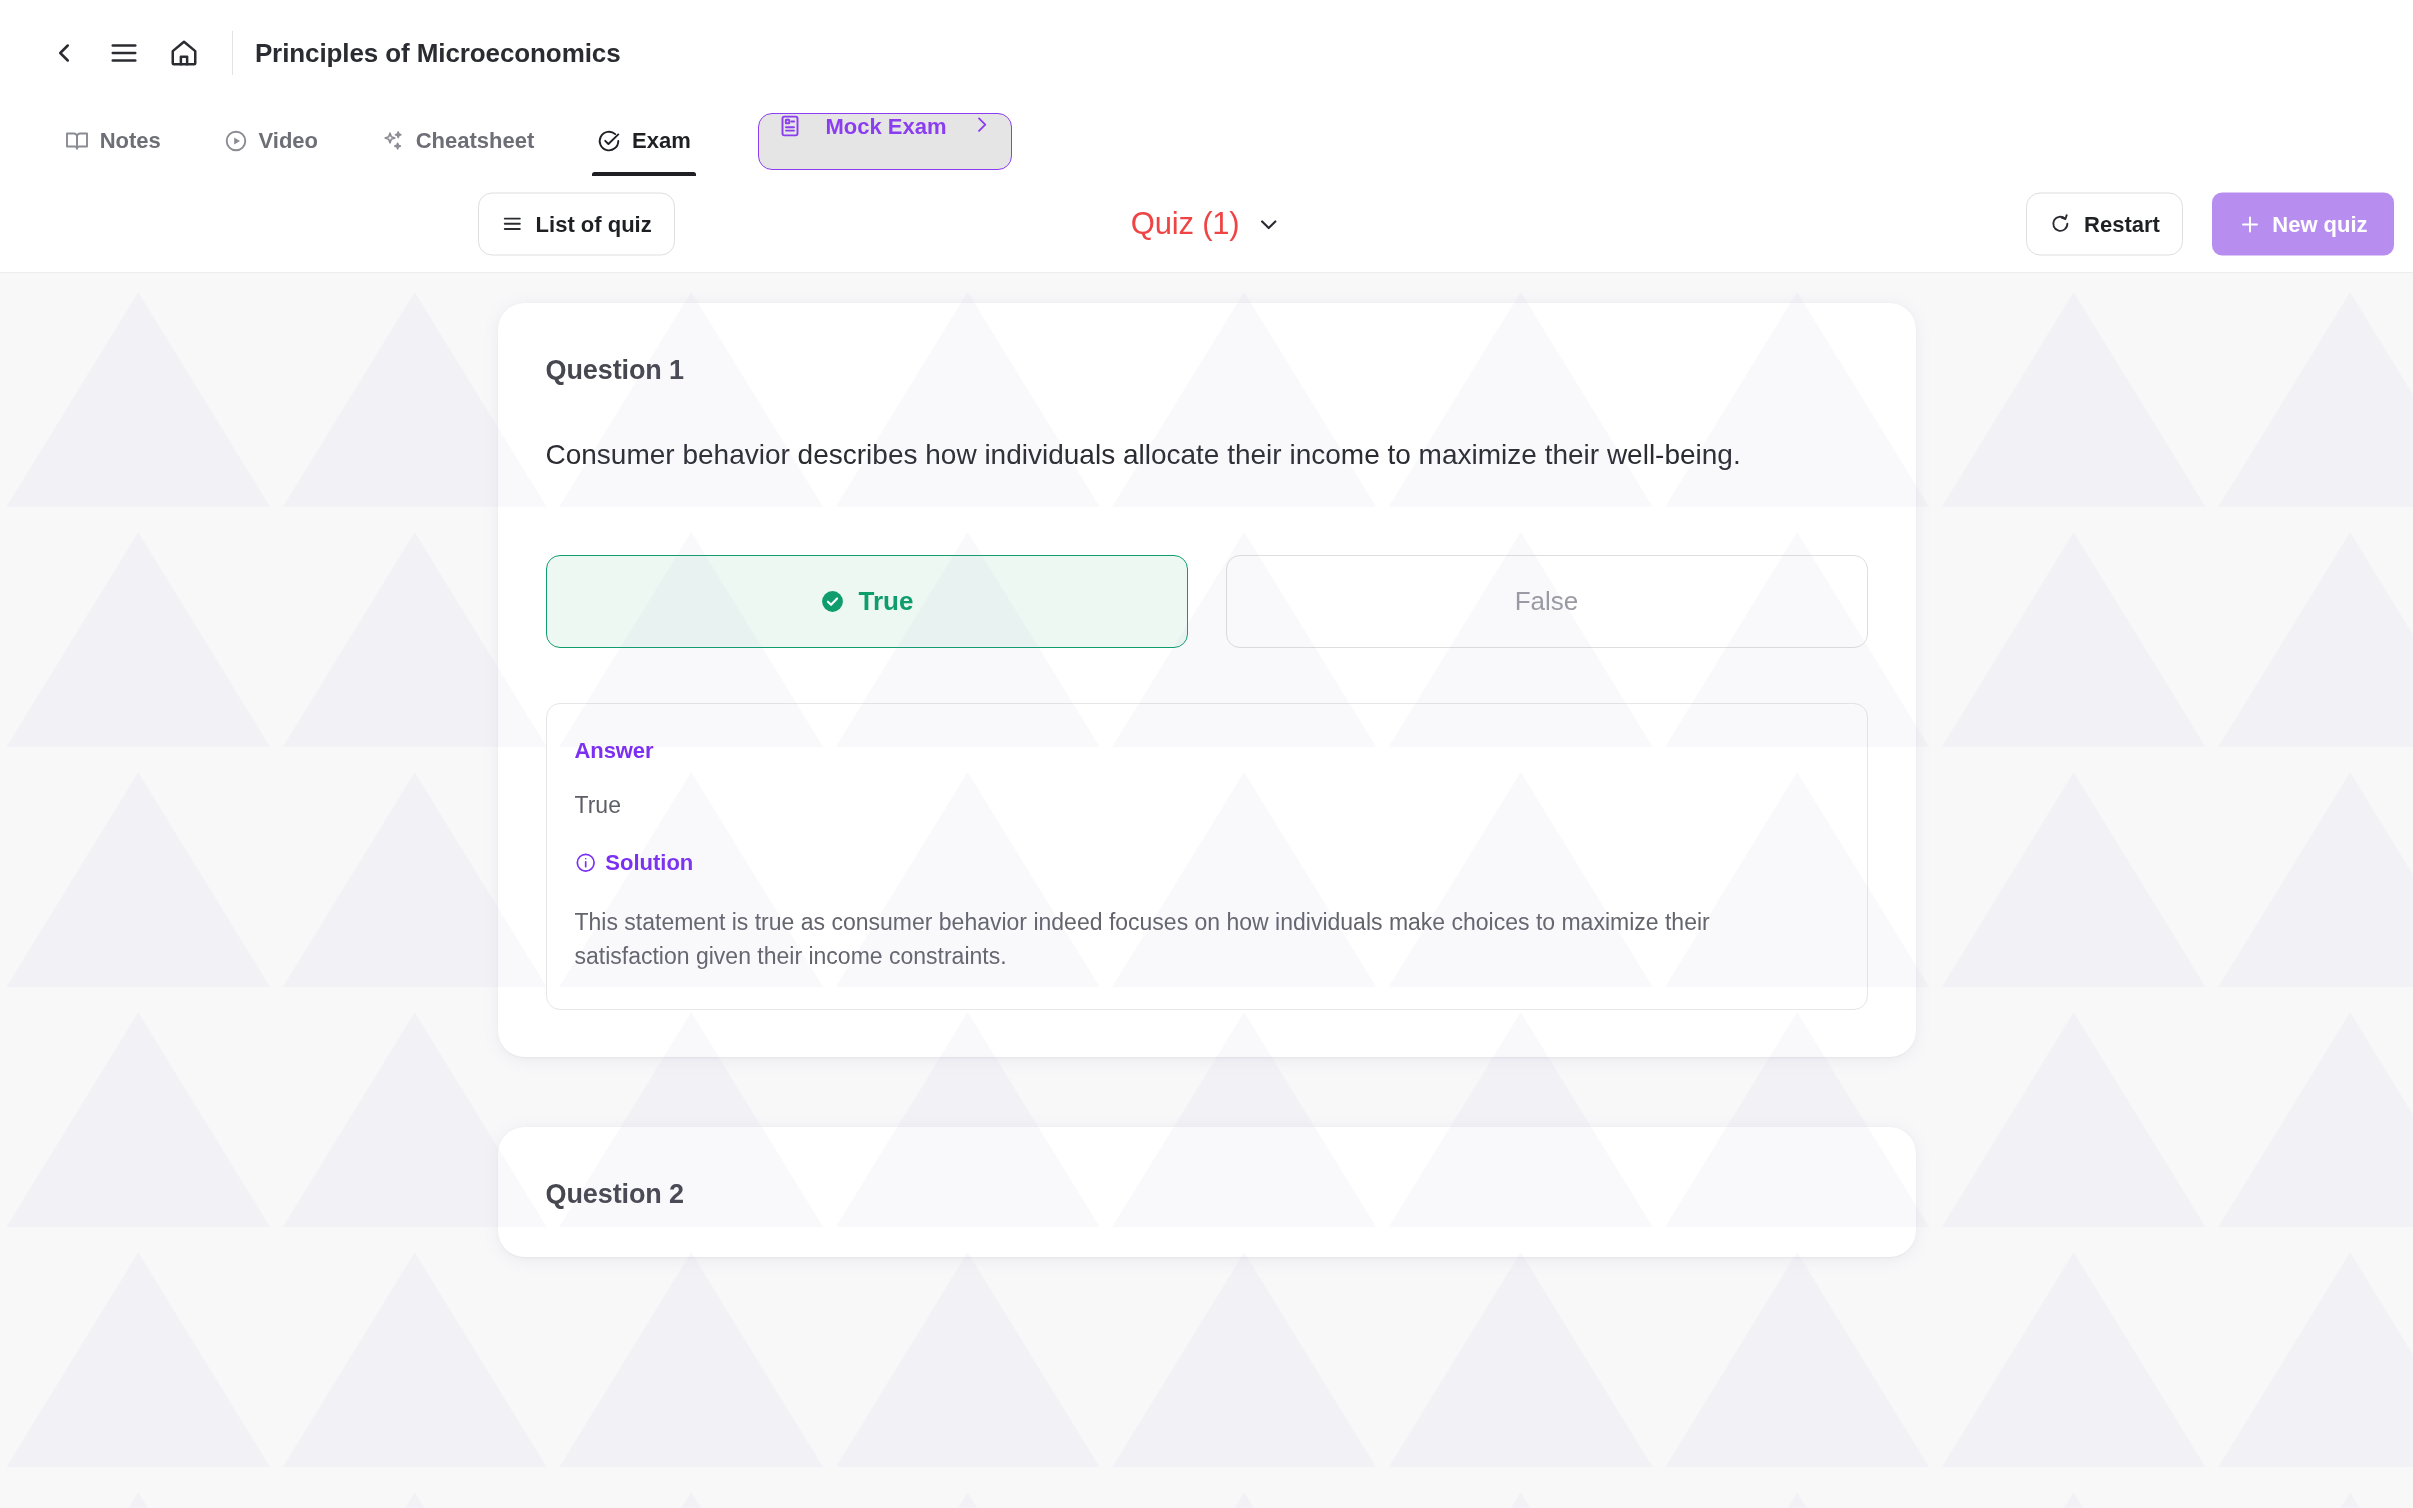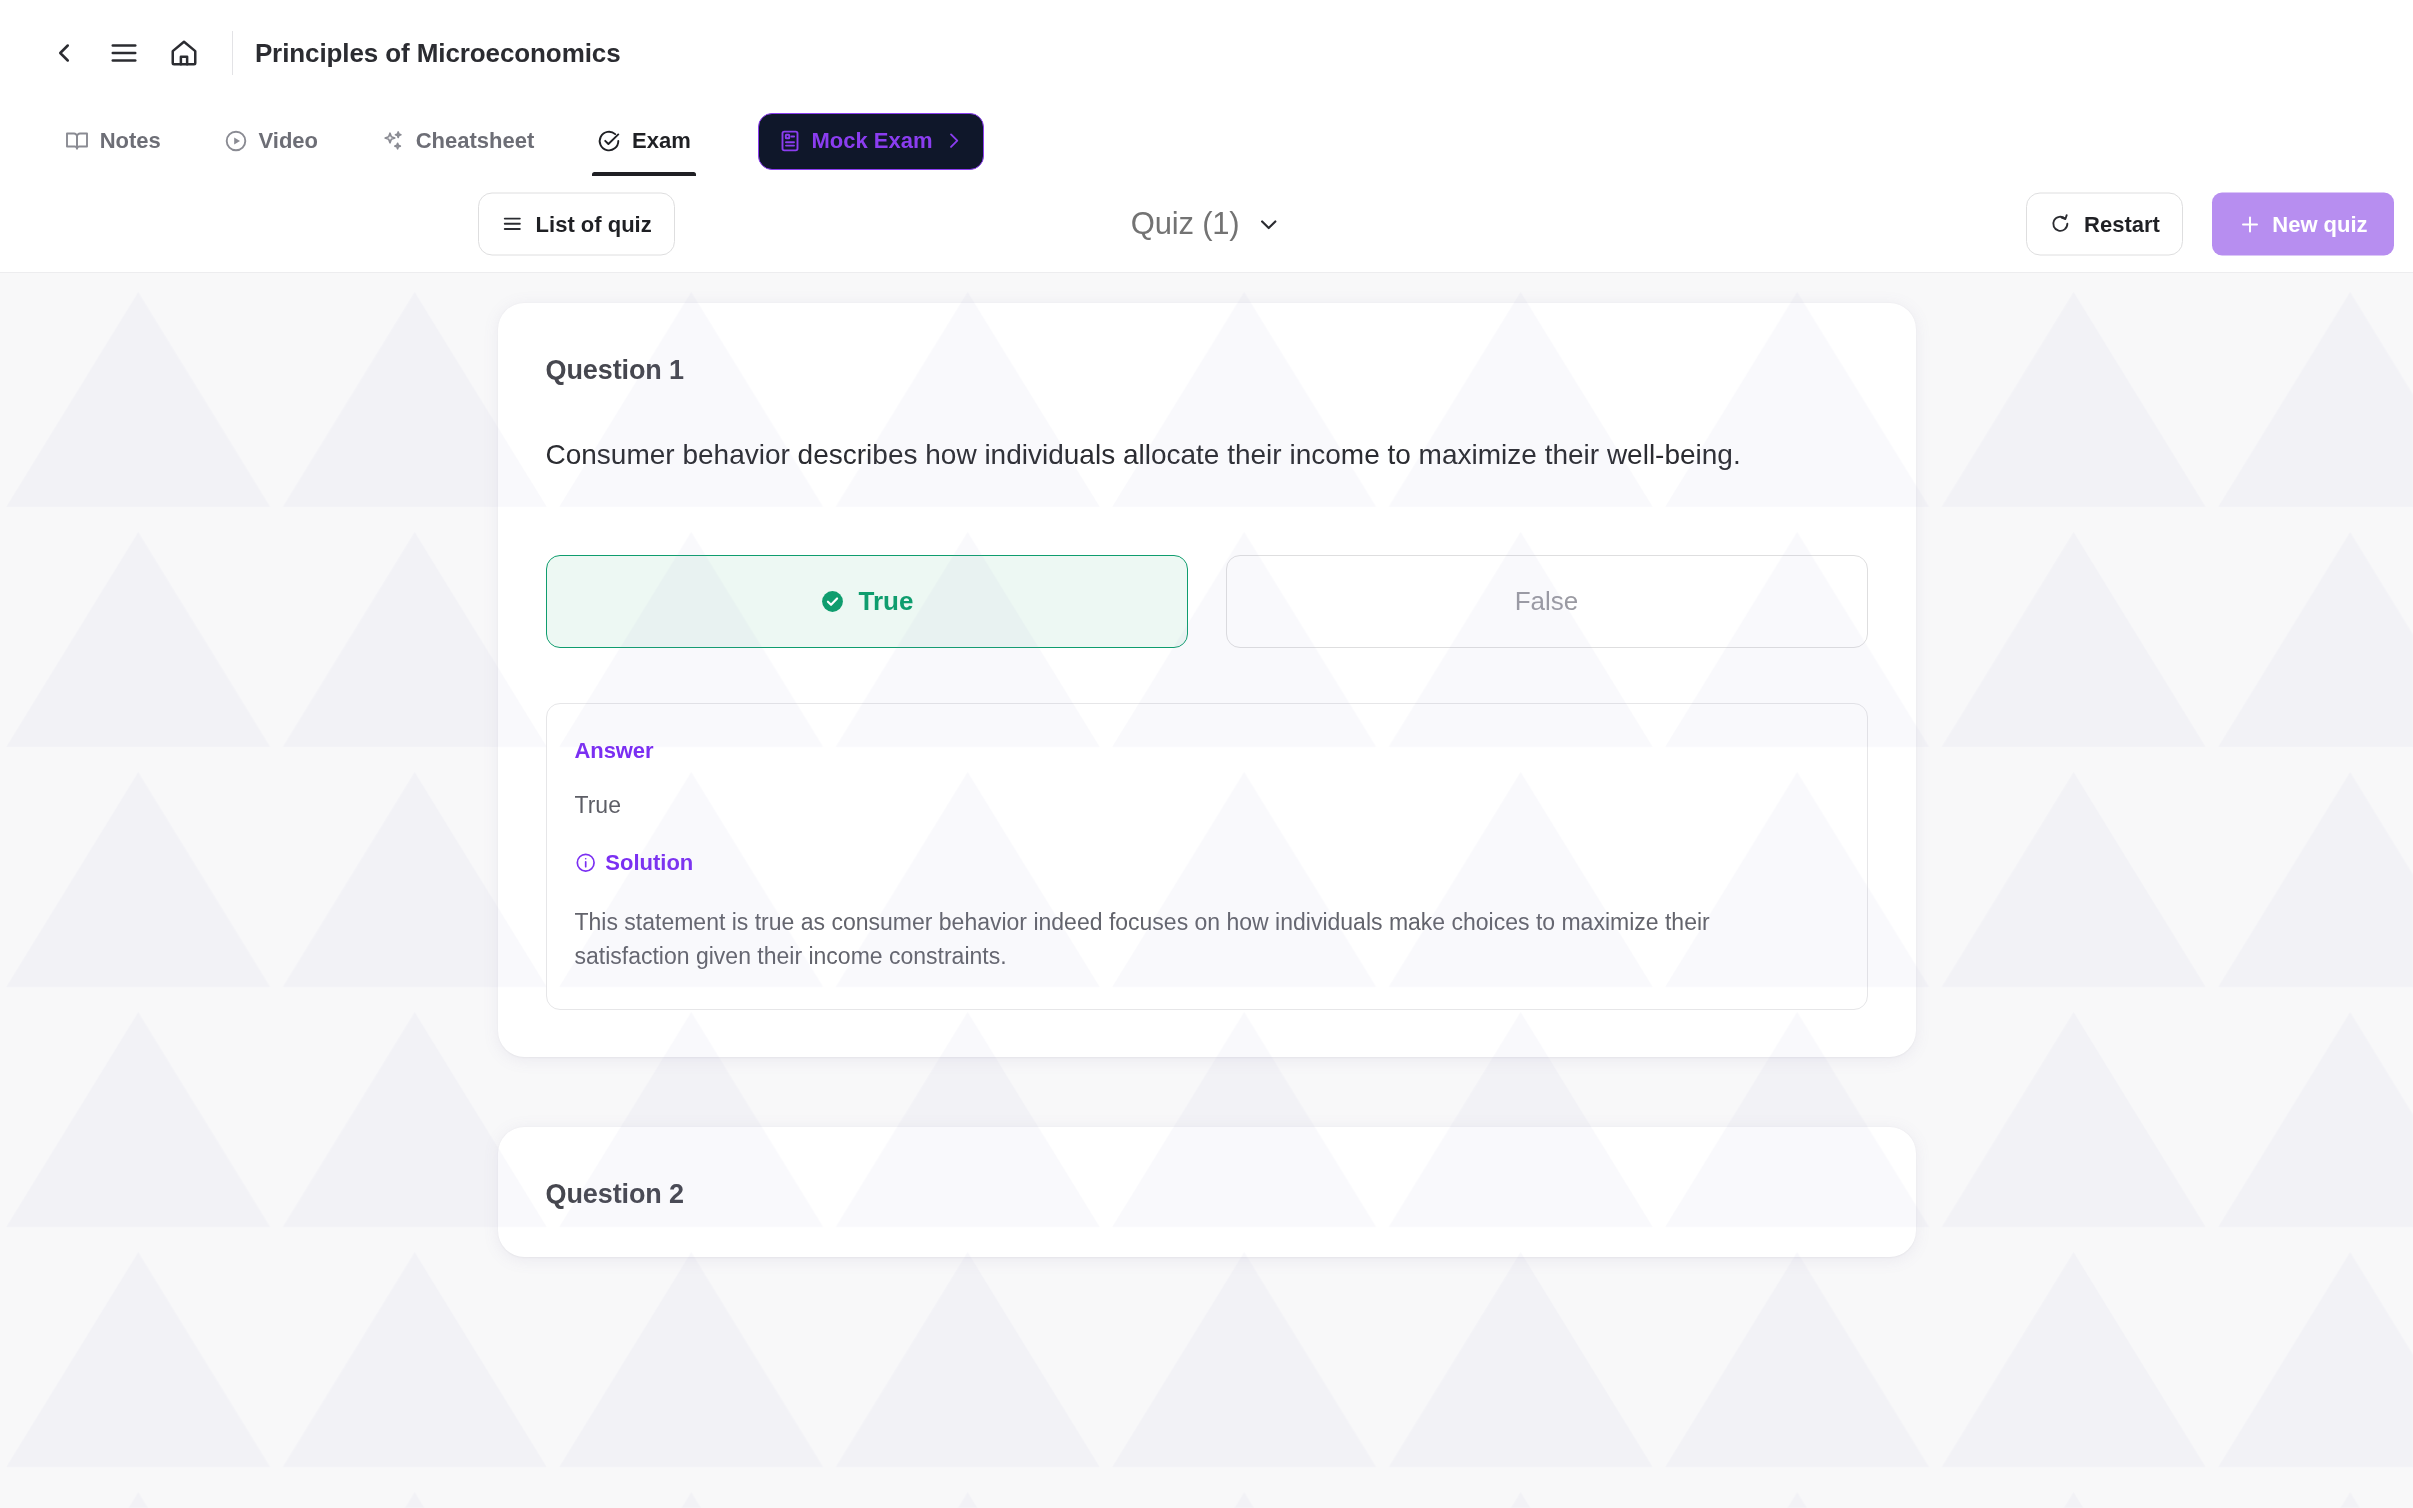--- a/index.html
+++ b/index.html
@@ -140,29 +140,28 @@
     content: "";
     position: absolute;
     left: 0; right: 0; bottom: 0;
     height: 4.4px;
     background: #1f2024;
     border-radius: 2.5px 2.5px 0 0;
   }
 
   .tab-mock {
     display: flex;
-    align-items: center;
-    gap: 10px;
+    gap: 24px;
     align-self: center;
     height: 57px;
     padding: 0 19px 0 19px;
     margin-left: 8.8px;
     border: 1.9px solid #8b3df0;
     border-radius: 14px;
-    background: #0f172a;
+    background: #e5e5e5;
     color: #8b3df0;
     font-size: 22px;
     font-weight: 700;
     font-family: "Liberation Sans", sans-serif;
     cursor: pointer;
     white-space: nowrap;
   }
 
   
   .quiz-toolbar {
@@ -209,21 +208,21 @@
     display: flex;
     align-items: center;
     gap: 16.3px;
     cursor: pointer;
     padding: 5px 8.8px;
     border-radius: 8.8px;
   }
   .quiz-title {
     font-size: 31px;
     font-weight: 400;
-    color: #737373;
+    color: #ef4444;
     letter-spacing: -0.2px;
     white-space: nowrap;
   }
 
   .toolbar-right {
     position: absolute;
     right: 19px;
     top: 50%;
     transform: translateY(-50%);
     display: flex;

